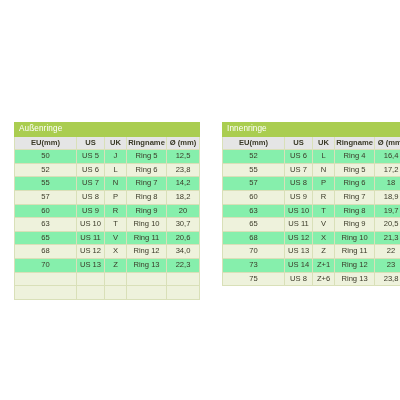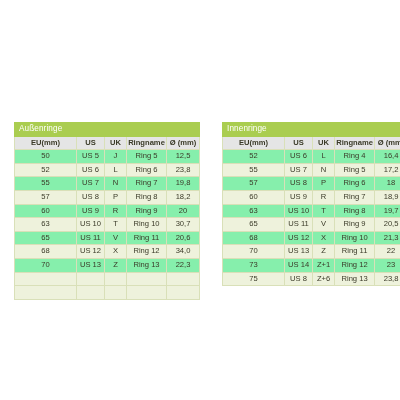--- a/index.html
+++ b/index.html
@@ -112,21 +112,21 @@
         <td>US 6</td>
         <td>L</td>
         <td>Ring 6</td>
         <td>23,8</td>
       </tr>
       <tr class="even">
         <td>55</td>
         <td>US 7</td>
         <td>N</td>
         <td>Ring 7</td>
-        <td>19,8</td>
+        <td>14,2</td>
       </tr>
       <tr class="odd">
         <td>57</td>
         <td>US 8</td>
         <td>P</td>
         <td>Ring 8</td>
         <td>18,2</td>
       </tr>
       <tr class="even">
         <td>60</td>

